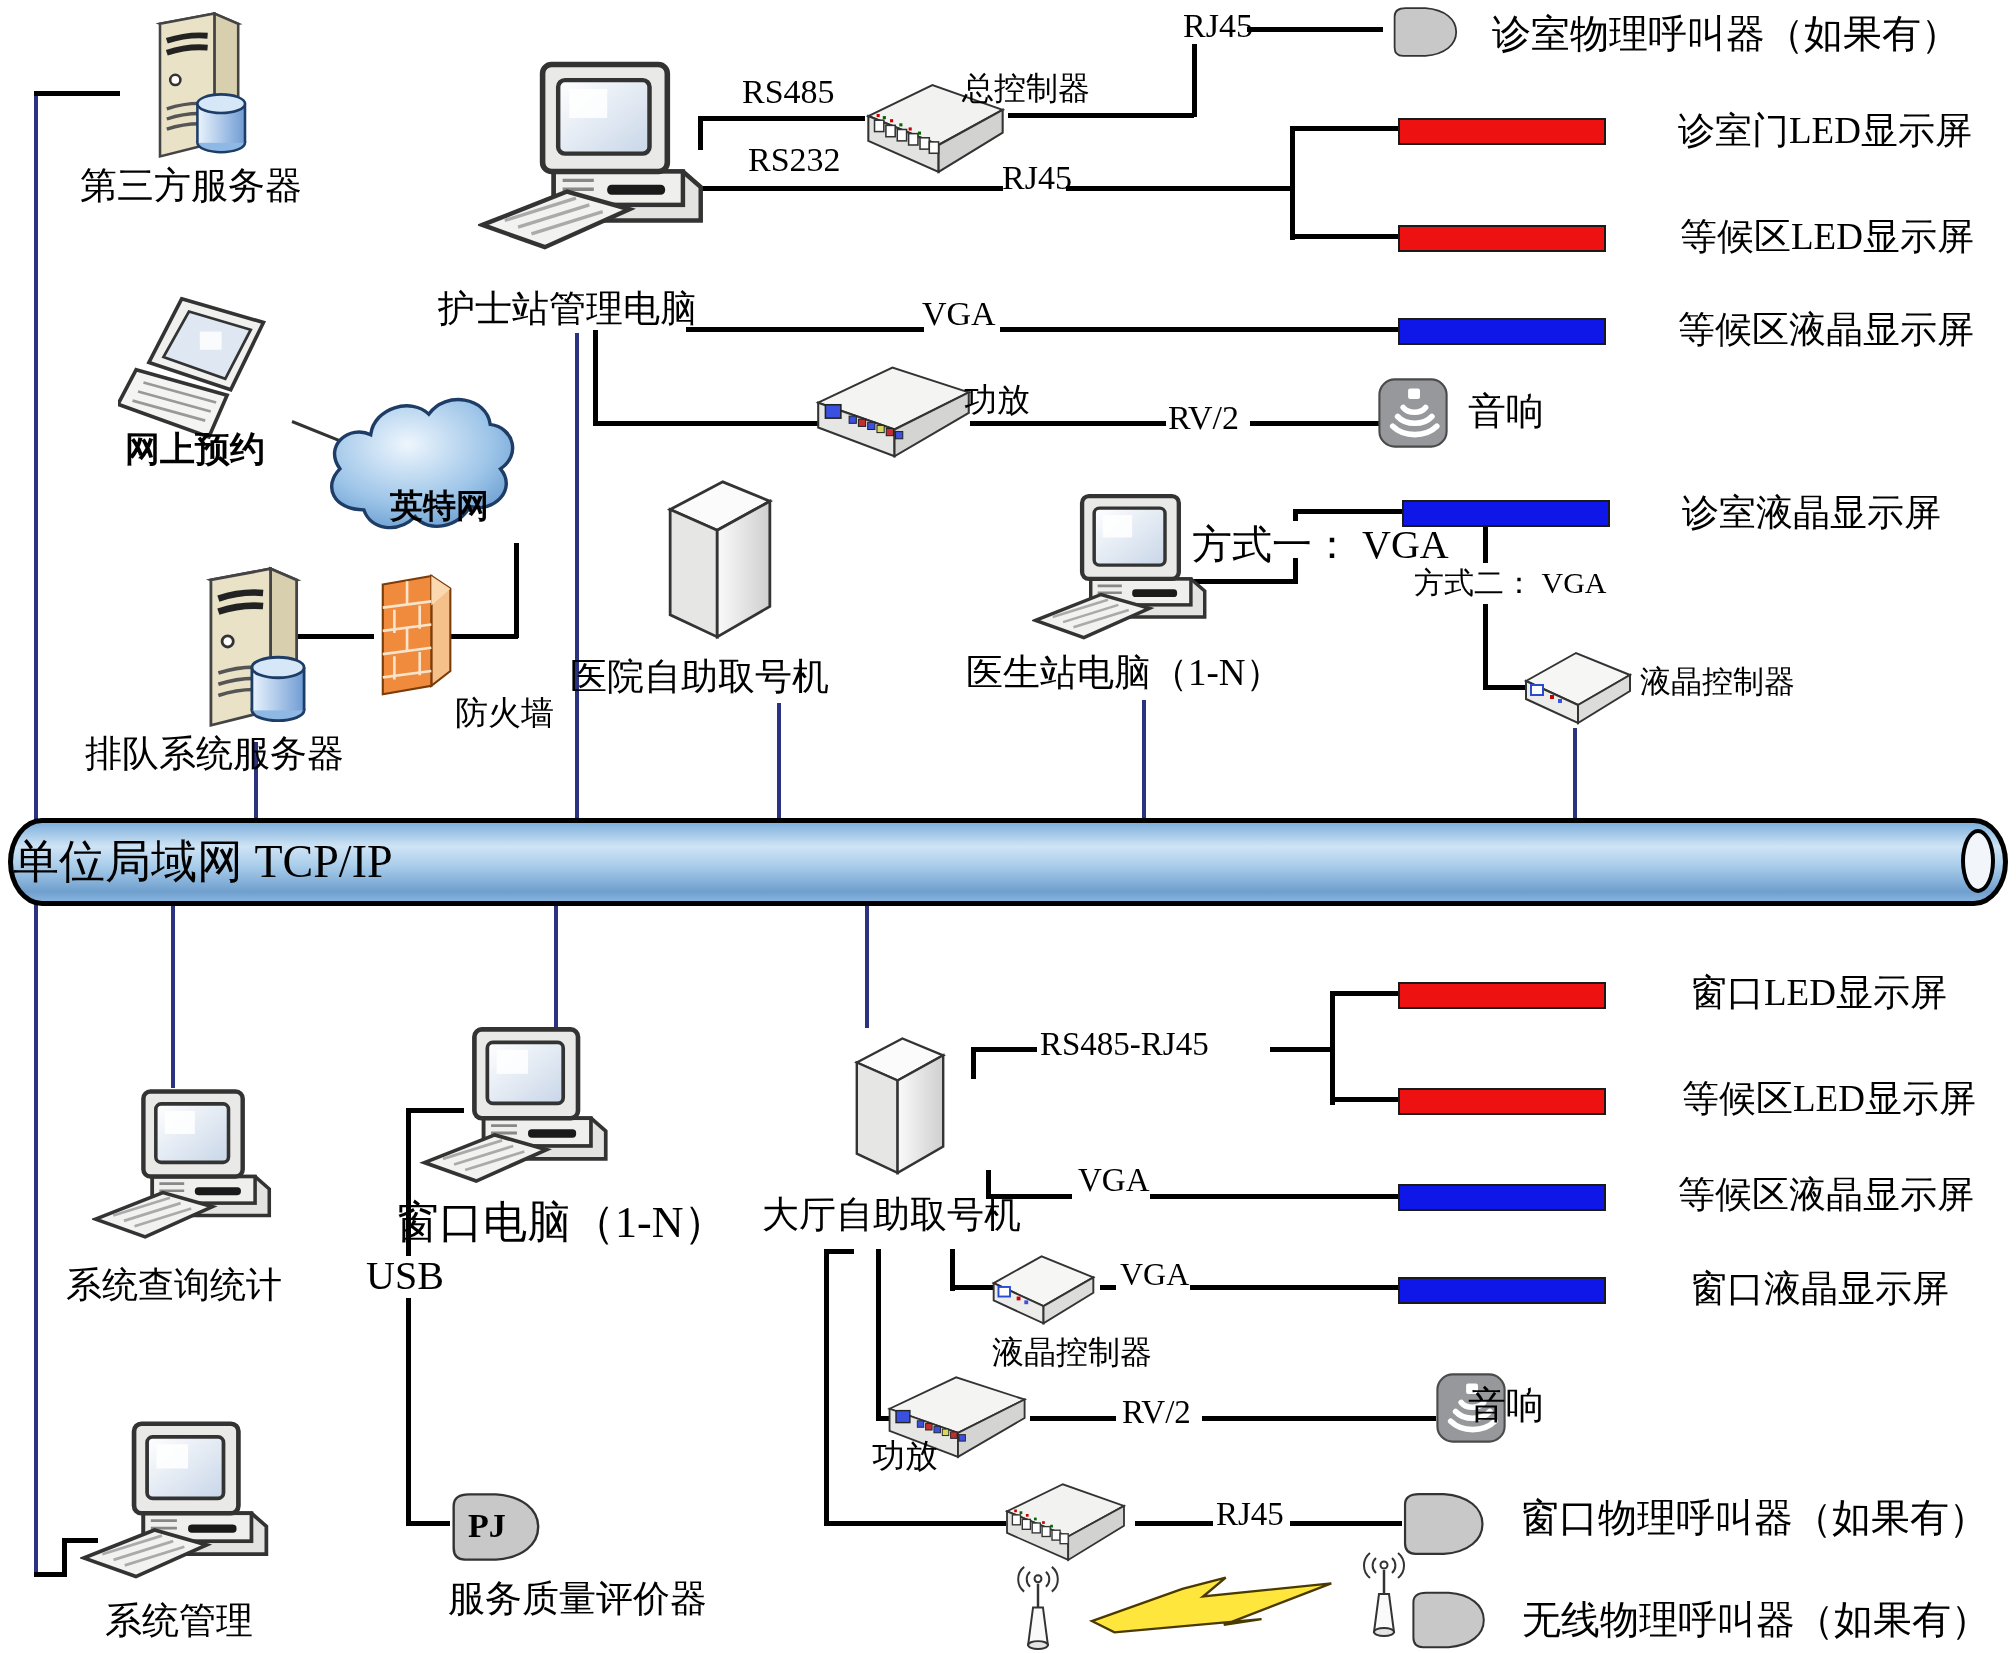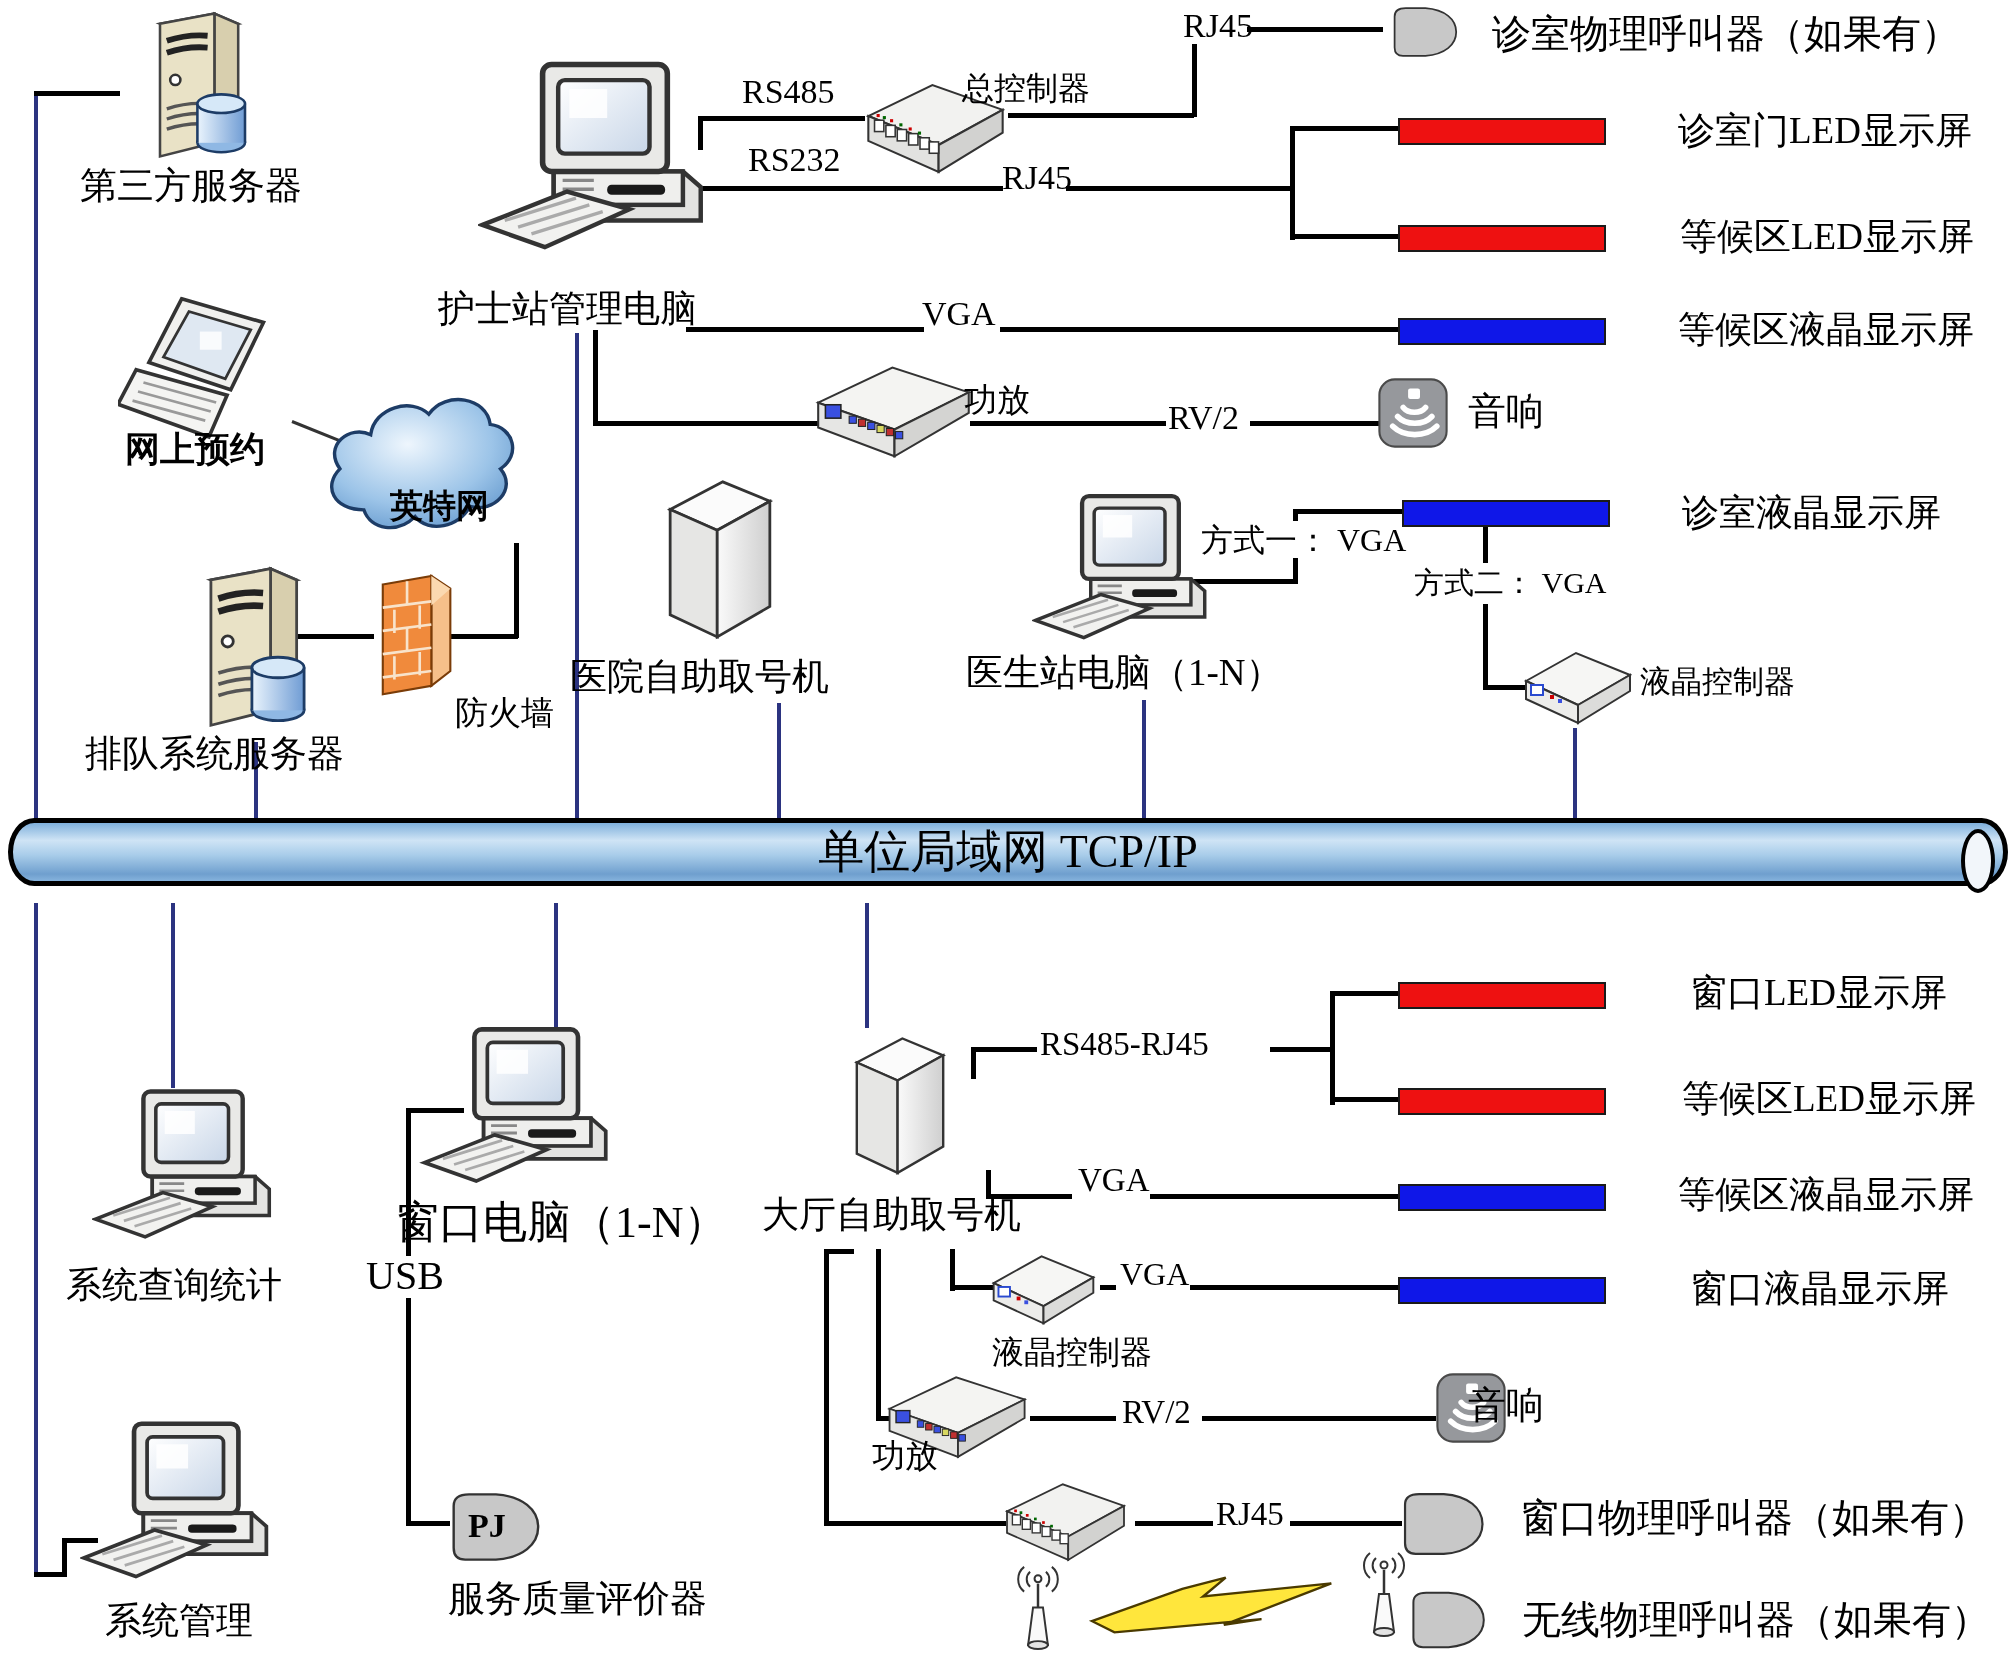--- a/index.html
+++ b/index.html
@@ -6,24 +6,24 @@
   #canvas{position:relative;width:2016px;height:1653px;background:#ffffff;overflow:hidden;
           font-family:"Liberation Serif","DejaVu Serif",serif;}
   .t{position:absolute;white-space:nowrap;color:#000;line-height:1.15;}
   .ln{position:absolute;background:#000;}
   .h{height:5px;} .v{width:5px;}
   .nv{background:#2b3380;}
   .nv.v{width:4px;}
   .bar{position:absolute;width:208px;height:27px;border:2px solid #1a1a1a;box-sizing:border-box;}
   .red{background:#ee1111;} .blue{background:#0f17e8;}
   .ic{position:absolute;}
-  .pipe{position:absolute;left:8px;top:818px;width:2000px;height:68px;border:5px solid #000;
+  .pipe{position:absolute;left:8px;top:818px;width:2000px;height:88px;border:5px solid #000;
         box-sizing:border-box;border-radius:34px/44px;
         background:linear-gradient(180deg,#7fb0dc 0%,#cfe4f5 30%,#a9cdea 55%,#6f9fce 88%,#86b3dd 100%);
-        display:flex;align-items:center;justify-content:center;}
+        display:flex;align-items:center;}
   .pipe-cap{position:absolute;right:8px;top:6px;width:34px;height:64px;border:4px solid #000;
         border-radius:50%;background:#f2f6fa;box-sizing:border-box;}
   .pipe-label{font-size:46px;color:#000;}
   .diag{position:absolute;background:#333;height:3px;transform-origin:left center;}
 </style>
 </head>
 <body>
 
 <div id="canvas">
 
@@ -376,21 +376,21 @@
   <div class="t" style="left:1522px;top:1598px;font-size:39px;">无线物理呼叫器（如果有）</div>
   <div class="t" style="left:1520px;top:1496px;font-size:39px;">窗口物理呼叫器（如果有）</div>
   <div class="t" style="left:105px;top:1600px;font-size:37px;">系统管理</div>
 
   <div class="t" style="left:742px;top:72px;font-size:34px;">RS485</div>
   <div class="t" style="left:748px;top:140px;font-size:34px;">RS232</div>
   <div class="t" style="left:1183px;top:6px;font-size:34px;">RJ45</div>
   <div class="t" style="left:1002px;top:158px;font-size:34px;">RJ45</div>
   <div class="t" style="left:922px;top:294px;font-size:34px;">VGA</div>
   <div class="t" style="left:1168px;top:398px;font-size:34px;">RV/2</div>
-  <div class="t" style="left:1192px;top:522px;font-size:32px;margin-left:9px;">方式一： VGA</div>
+  <div class="t" style="left:1192px;top:522px;font-size:40px;">方式一： VGA</div>
   <div class="t" style="left:1414px;top:566px;font-size:30px;">方式二： VGA</div>
   <div class="t" style="left:1040px;top:1026px;font-size:33px;">RS485-RJ45</div>
   <div class="t" style="left:1078px;top:1162px;font-size:33px;">VGA</div>
   <div class="t" style="left:1120px;top:1256px;font-size:32px;">VGA</div>
   <div class="t" style="left:1122px;top:1394px;font-size:33px;">RV/2</div>
   <div class="t" style="left:1216px;top:1496px;font-size:33px;">RJ45</div>
   <div class="t" style="left:366px;top:1253px;font-size:40px;">USB</div>
 
 </div>
 

